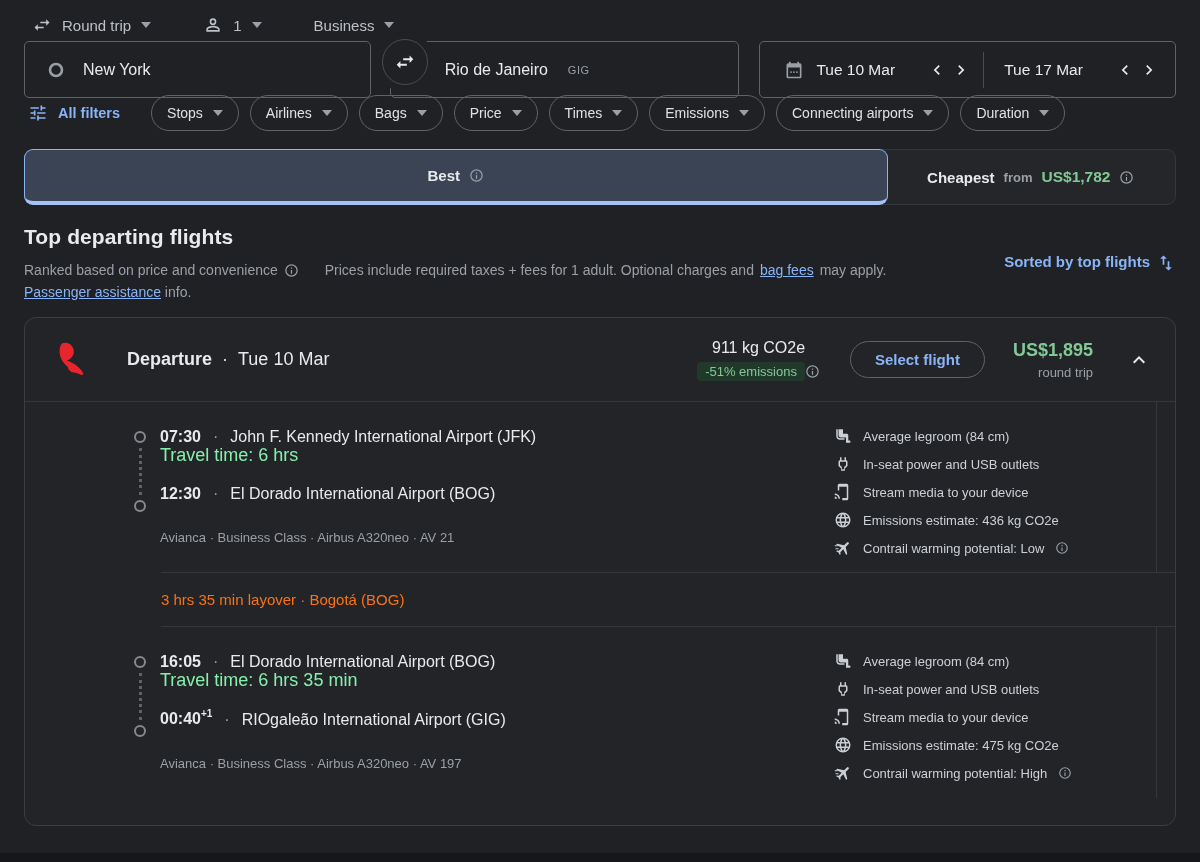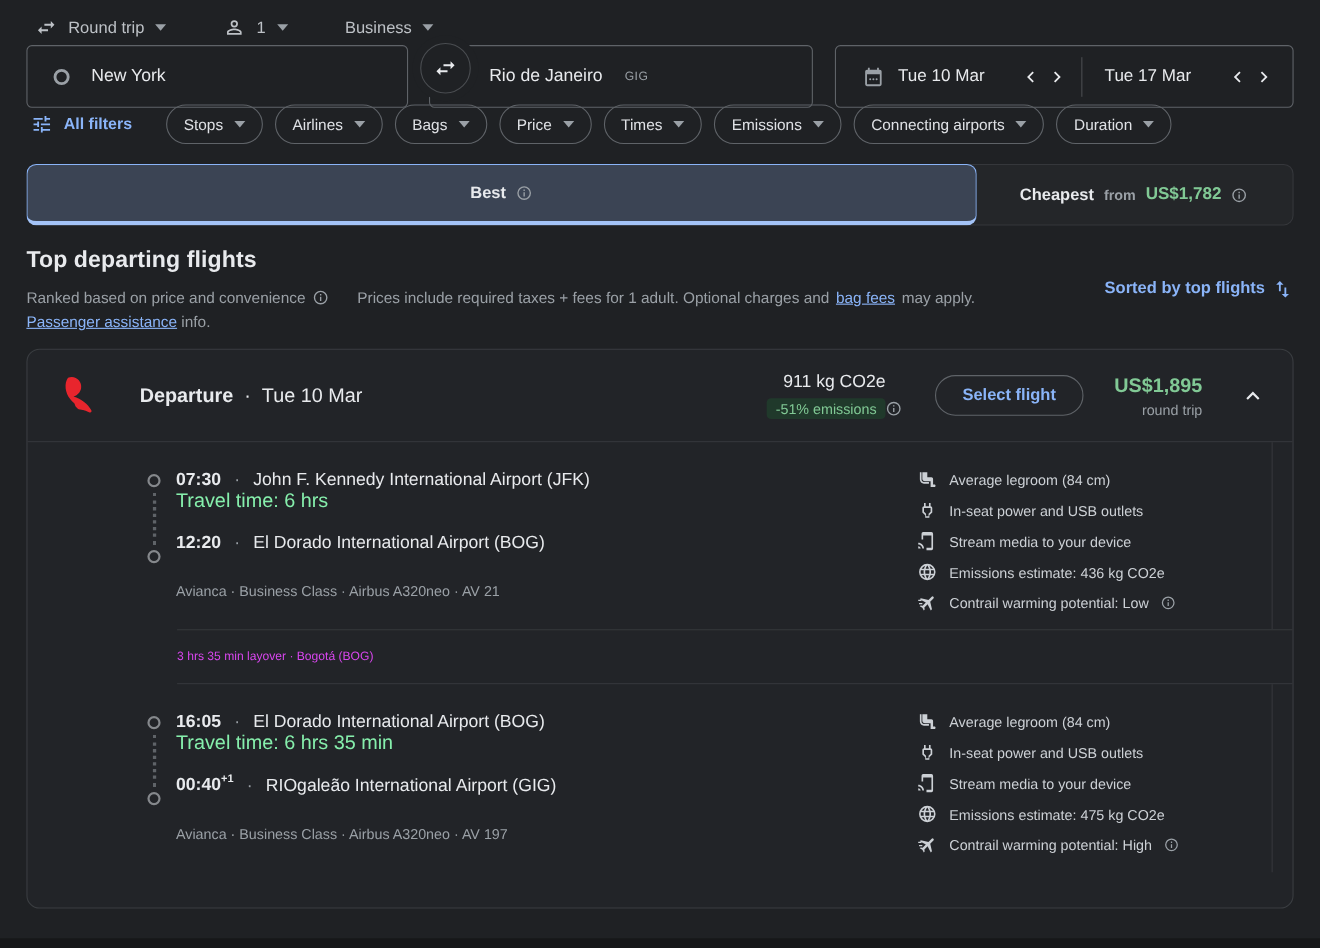--- a/index.html
+++ b/index.html
@@ -79,21 +79,21 @@
   .seg-time { font-weight:bold; }
   .seg-time sup { font-size:10px; position:relative; top:-1px; }
   .seg-dot { color:#9aa0a6; }
   .travel-time { color:#86efac; font-size:18px; margin-top:0; line-height:17px; }
   .seg-row.arr { margin-top:16px; }
   .seg-details { color:#9aa0a6; font-size:13px; margin-top:26px; line-height:16px; }
   .amenities { width:322px; padding-top:25px; }
   .amenity { display:flex; align-items:center; gap:11px; color:#ccd0d5; font-size:13px; margin-bottom:10px; line-height:17px; }
   .amenity svg { flex:none; }
   .gutter { width:19px; border-left:1px solid #35373b; }
-  .layover-row { margin-left:136px; border-top:1px solid #35373b; border-bottom:1px solid #35373b; padding:18px 0; color:#d946ef; font-size:11px; }
+  .layover-row { margin-left:136px; border-top:1px solid #35373b; border-bottom:1px solid #35373b; padding:18px 0; color:#f97316; font-size:15px; }
 </style>
 </head>
 <body>
 
 <div class="page">
 
   <div class="topbar">
     <div class="tb-control">
       <svg width="20" height="20" viewBox="0 0 24 24">
           <path fill="#bdc1c6" d="M6.99 11L3 15l3.99 4v-3H14v-2H6.99v-3zM21 9l-3.99-4v3H10v2h7.01v3L21 9z"></path>
@@ -294,21 +294,21 @@
         <span class="tl-circle tl-c2"></span>
       </div>
       <div class="seg-main">
         <div class="seg-row">
           <span class="seg-time"><span>07:30</span></span>
           <span class="seg-dot">·</span>
           <span>John F. Kennedy International Airport (JFK)</span>
         </div>
         <div class="travel-time">Travel time: 6 hrs</div>
         <div class="seg-row arr">
-          <span class="seg-time"><span>12:20</span><sup></sup></span>
+          <span class="seg-time"><span>12:30</span><sup></sup></span>
           <span class="seg-dot">·</span>
           <span>El Dorado International Airport (BOG)</span>
         </div>
         <div class="seg-details">Avianca · Business Class · Airbus A320neo · AV 21</div>
       </div>
       <div class="amenities">
         <div class="amenity">
           <svg width="18" height="18" viewBox="0 0 24 24">
               <path fill="#ccd0d5" d="M5 12V3H3v9c0 2.76 2.24 5 5 5h6v-2H8c-1.66 0-3-1.34-3-3zm15.5 6H19v-7c0-1.1-.9-2-2-2h-5V3H6v8c0 1.65 1.35 3 3 3h7v7h4.5c.83 0 1.5-.67 1.5-1.5s-.67-1.5-1.5-1.5z"></path>
             </svg>

